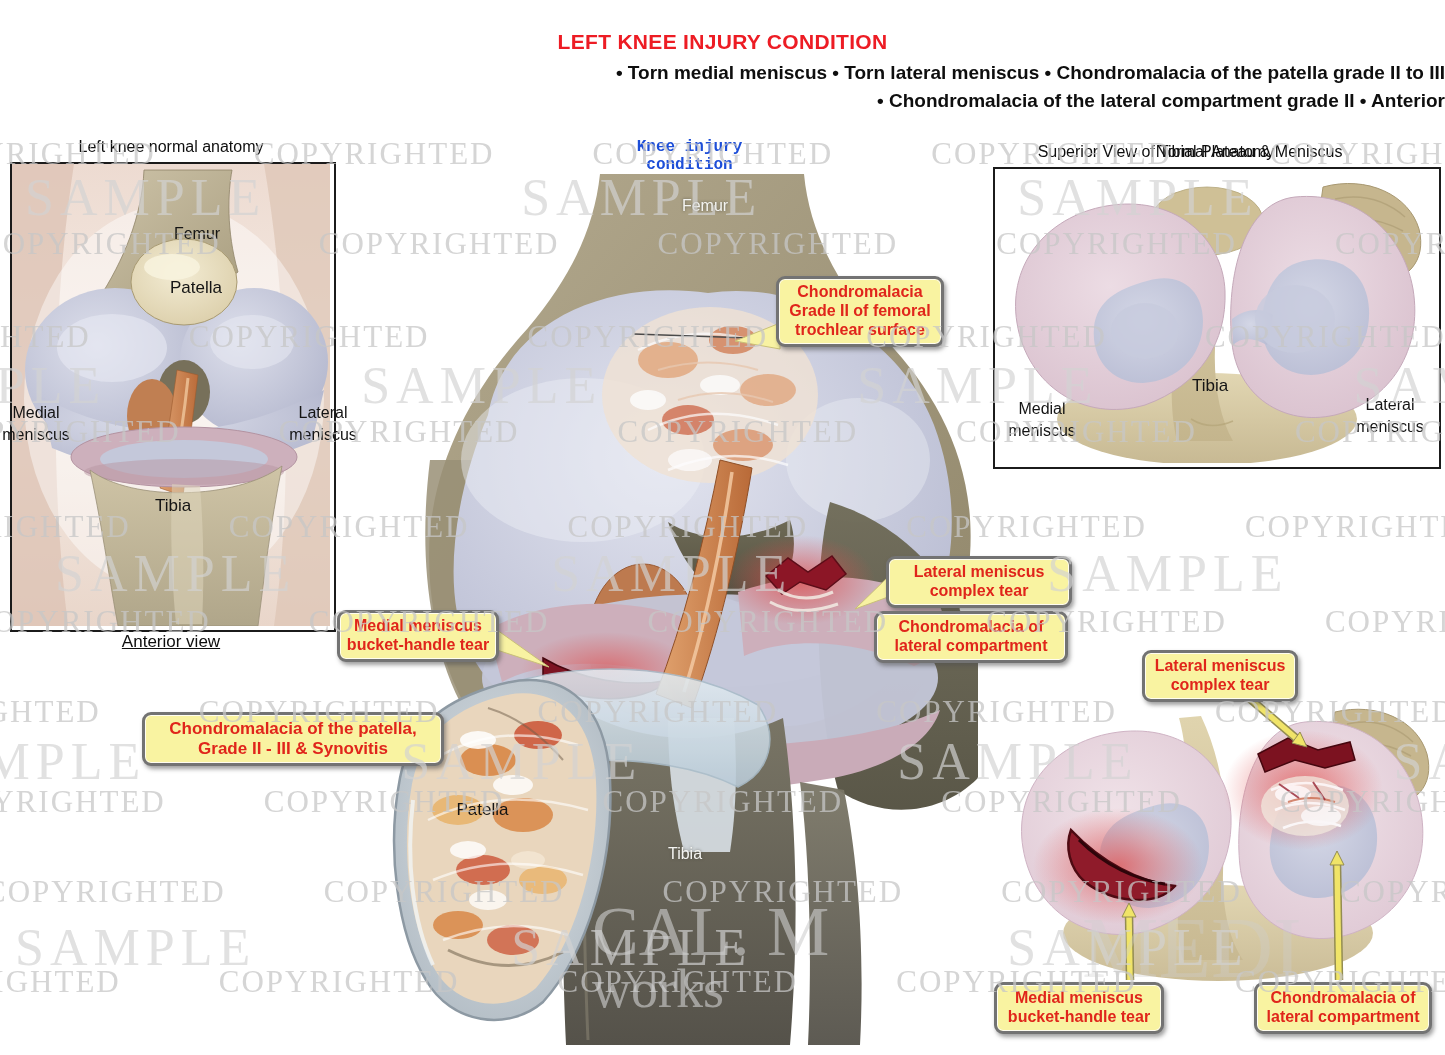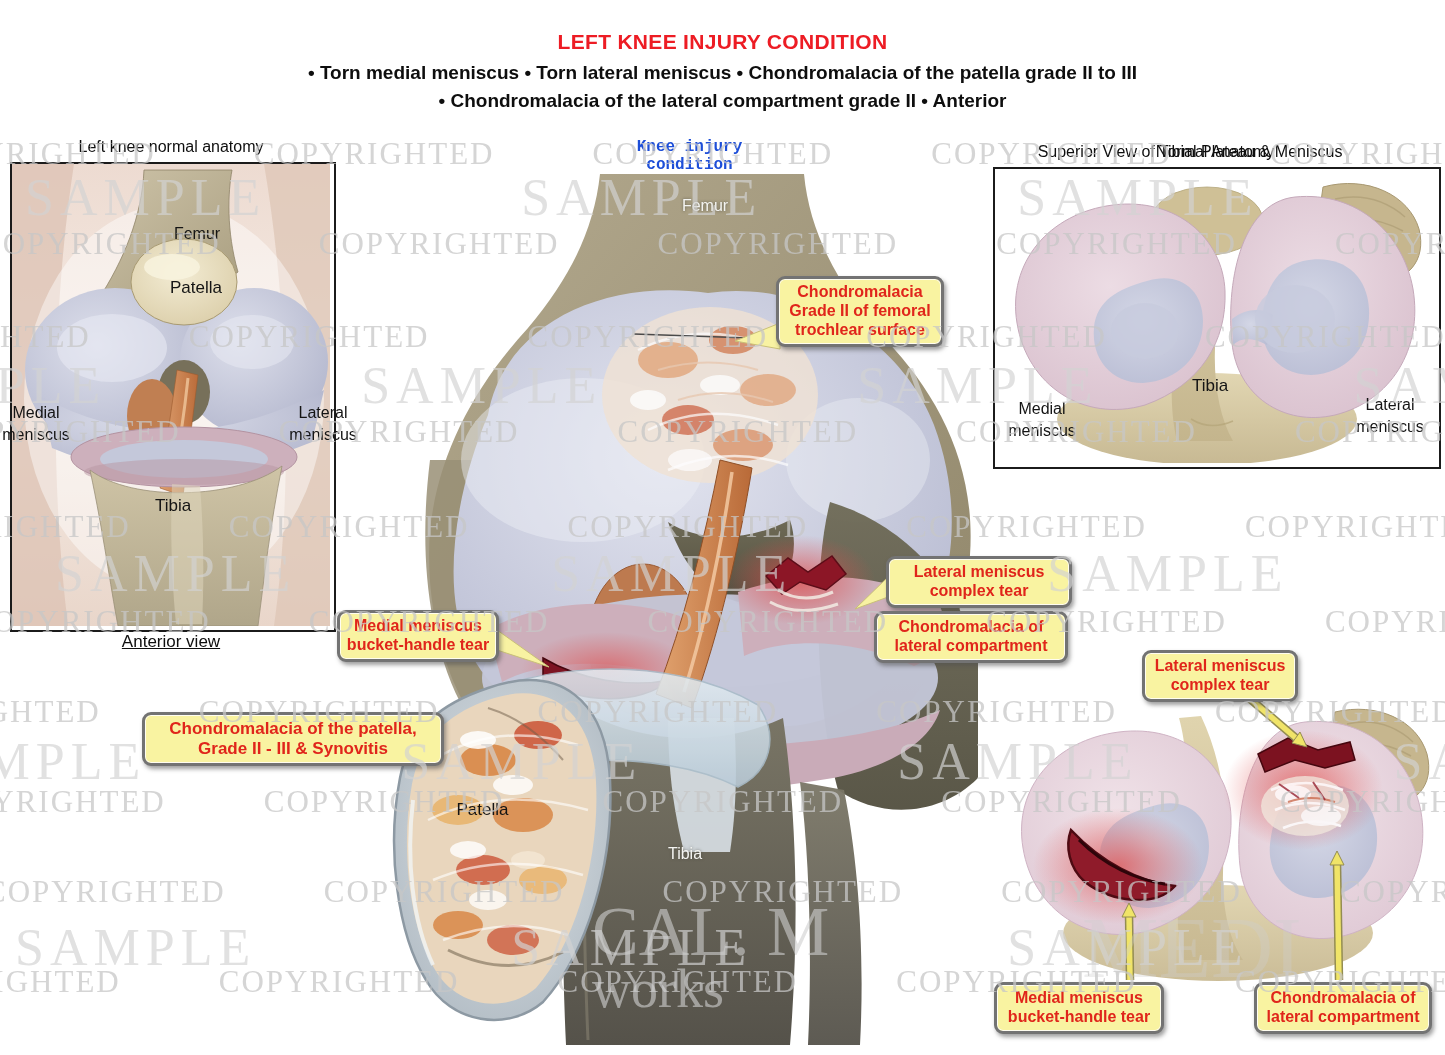--- a/index.html
+++ b/index.html
@@ -1,21 +1,21 @@
 <!DOCTYPE html>
 <html><head>
 <meta charset="utf-8">
 <style>
   html,body{margin:0;padding:0;background:#9a9a9a;}
   .canvas{position:relative;width:1445px;height:1055px;background:#ffffff;overflow:hidden;
           font-family:"Liberation Sans",sans-serif;margin:0 auto;}
   
   .hdr-title{position:absolute;top:30px;left:0;width:100%;text-align:center;
              font-size:21px;font-weight:bold;color:#ED1C24;letter-spacing:.3px;z-index:5;}
-  .hdr-b{position:absolute;left:0;width:100%;text-align:center;font-weight:bold;
+  .hdr-b{position:absolute;left:0;width:100%;text-align:right;font-weight:bold;
          font-size:19px;color:#0e0e0e;z-index:5;}
   #b1{top:62px;} #b2{top:90px;}
   
   .panel-box{position:absolute;border:2px solid #1b1b1b;background:#fff;z-index:2;}
   #left-box{left:10px;top:162px;width:322px;height:466px;}
   #right-box{left:993px;top:167px;width:444px;height:298px;}
   .panel-box svg{position:absolute;left:0;top:0;}
   svg.illu{position:absolute;z-index:2;}
   
   .cap{position:absolute;font-size:16px;color:#0e0e0e;z-index:5;text-align:center;}

